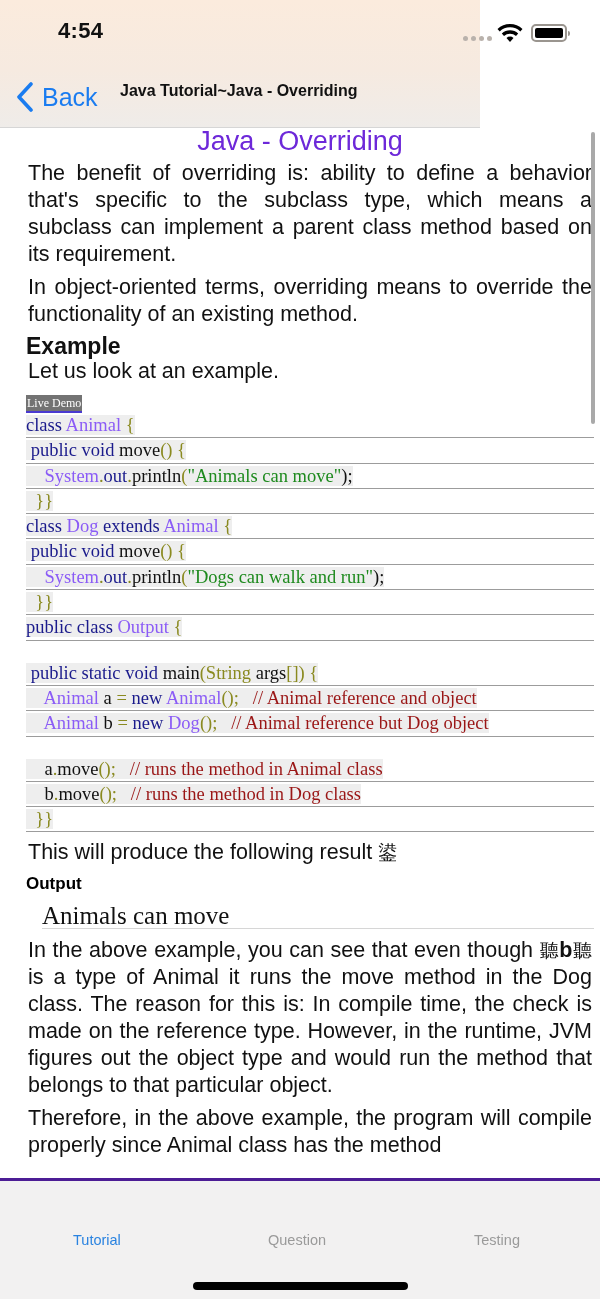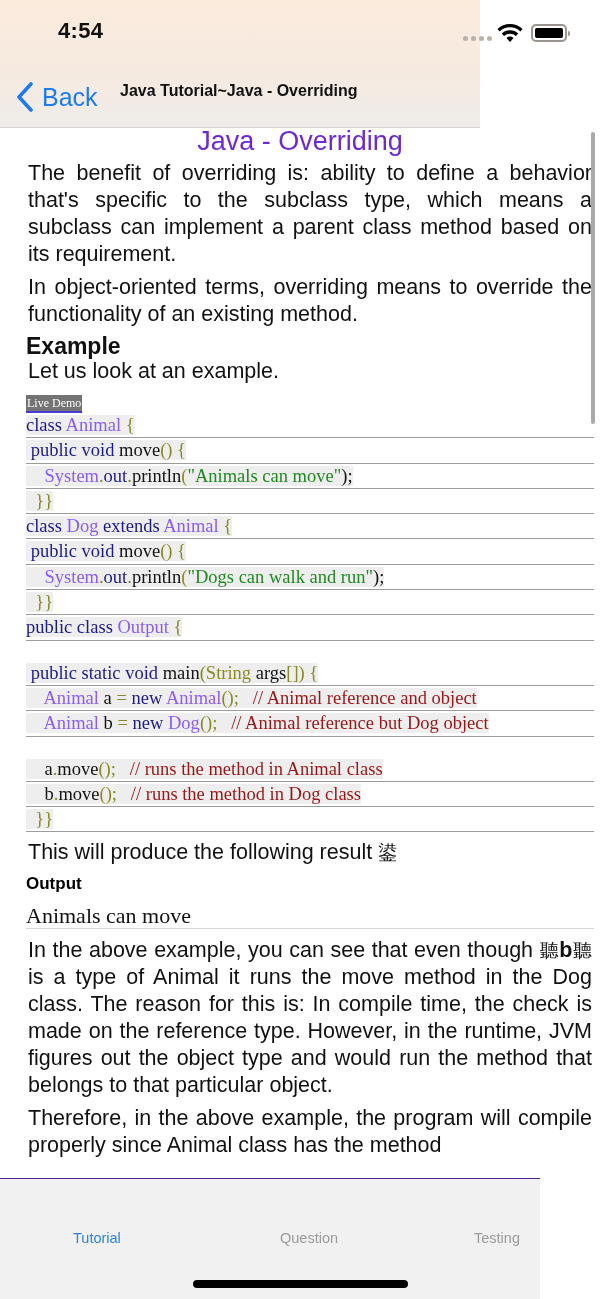--- a/index.html
+++ b/index.html
@@ -78,36 +78,36 @@
     .code-line .bg { background: #eeeeee; }
     .kw { color: #1b1b8c; }
     .cls { color: #8b5cf6; }
     .pun { color: #8a8a20; }
     .str { color: #1e8a1e; }
     .com { color: #9a1616; text-align: center; }
     .pln { color: #111; margin-top: 40px; }
 
     .result-text { margin: 6px 0 0 28px; font-size: 21.5px; line-height: 28px; color: #111; }
     .output-head { margin: 6px 0 8px 26px; font-size: 17px; font-weight: bold; line-height: 24px; }
-    .output-box { margin: 2px 6px 0 26px; font-family: "Liberation Serif", serif; font-size: 22px; }
+    .output-box { margin: 2px 6px 0 42px; font-family: "Liberation Serif", serif; font-size: 25px; }
     .output-line { height: 25px; line-height: 24px; border-bottom: 1px solid #d6d6d6; color: #111; }
 
     .cjk { font-family: "DejaVu Sans", sans-serif; font-size: 19px; }
 
     
     .tab-bar {
-      position: absolute; left: 0; top: 1178px; width: 540px; height: 121px;
-      background: #f2f1f1; border-top: 1px solid #4c1d95; z-index: 5;
+      position: absolute; left: 0; top: 1178px; width: 600px; height: 121px;
+      background: #f2f1f1; border-top: 3px solid #4c1d95; z-index: 5;
     }
     .tab {
       position: absolute; top: 51px; font-size: 14.5px; color: #9a9a9a; cursor: pointer; text-align: center;
     }
     .tab.active { color: #2a83e0; }
     .tab-tutorial { left: 73px; }
-    .tab-question { left: 280px; }
+    .tab-question { left: 268px; }
     .tab-testing { left: 474px; }
     .home-indicator {
       position: absolute; left: 193px; top: 101px; width: 215px; height: 8px; border-radius: 4px; background: #000;
     }
   </style>
 </head>
 <body>
 
 <div class="top-area">
   <div class="status-time">4:54</div>

